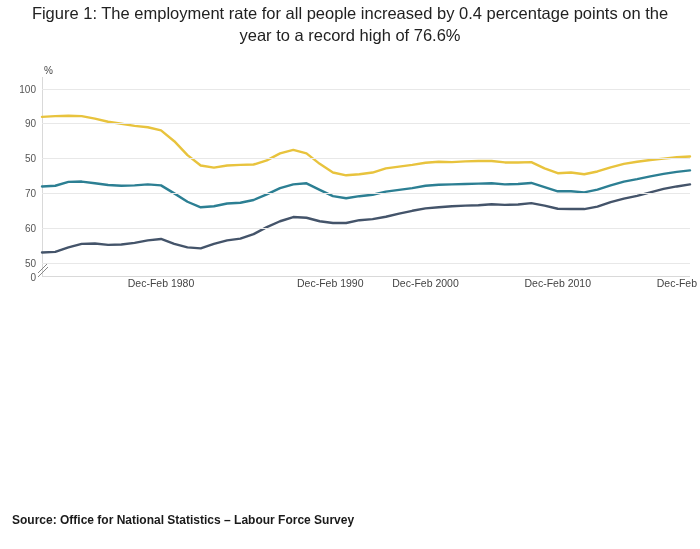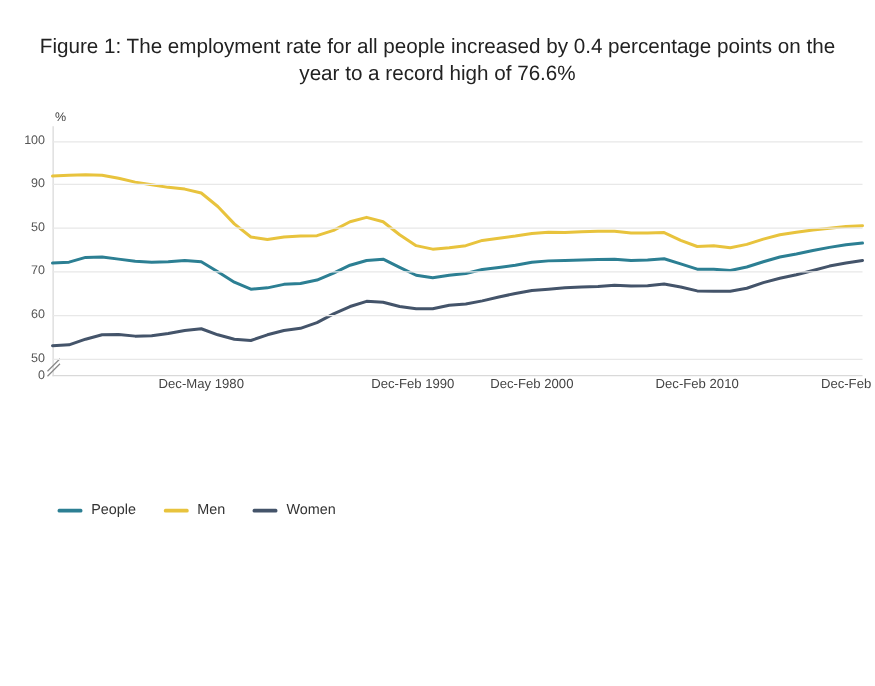--- a/index.html
+++ b/index.html
@@ -18,21 +18,21 @@
     position: relative;
     width: 700px;
     height: 549px;
     box-sizing: border-box;
   }
   .title {
     text-align: center;
     font-size: 16.5px;
     line-height: 1.35;
     color: #222;
-    padding: 26px 28px 0 28px;
+    padding: 2px 28px 0 28px;
     font-weight: 400;
   }
   .subtitle {
     text-align: center;
     font-size: 11.5px;
     line-height: 1.35;
     color: #333;
     padding: 6px 24px 0 24px;
     font-weight: 400;
   }
@@ -168,37 +168,24 @@
         <div class="gridline" style="top: 75.6%;"></div>
         <div class="ytick" style="top: 75.6%;">60</div>
         <div class="gridline" style="top: 58.2%;"></div>
         <div class="ytick" style="top: 58.2%;">70</div>
         <div class="gridline" style="top: 40.8%;"></div>
         <div class="ytick" style="top: 40.8%;">50</div>
         <div class="gridline" style="top: 23.4%;"></div>
         <div class="ytick" style="top: 23.4%;">90</div>
         <div class="gridline" style="top: 6%;"></div>
         <div class="ytick" style="top: 6%;">100</div>
-        <div class="xtick" style="left: 18.3673%; position: absolute; top: 100%;">Dec-May 1980</div>
+        <div class="xtick" style="left: 18.3673%; position: absolute; top: 100%;">Dec-Feb 1980</div>
         <div class="xtick" style="left: 38.7755%; position: absolute; top: 100%; margin-left: 37px;">Dec-Feb 1990</div>
         <div class="xtick" style="left: 59.1837%; position: absolute; top: 100%;">Dec-Feb 2000</div>
         <div class="xtick" style="left: 79.5918%; position: absolute; top: 100%;">Dec-Feb 2010</div>
         <div class="xtick" style="left: 100%; position: absolute; top: 100%;">Dec-Feb 2020</div>
       </div>
   </div>
 
-  <div class="legend" id="legend">
-      <div class="legend-item">
-        <span class="legend-swatch" style="background: rgb(44, 127, 147);"></span>
-        <span>People</span>
-      </div>
-      <div class="legend-item">
-        <span class="legend-swatch" style="background: rgb(232, 195, 61);"></span>
-        <span>Men</span>
-      </div>
-      <div class="legend-item">
-        <span class="legend-swatch" style="background: rgb(68, 84, 106);"></span>
-        <span>Women</span>
-      </div>
-    </div>
 
+  <div class="source">Source: Office for National Statistics – Labour Force Survey</div>
 
 </div>
 
 </body></html>

